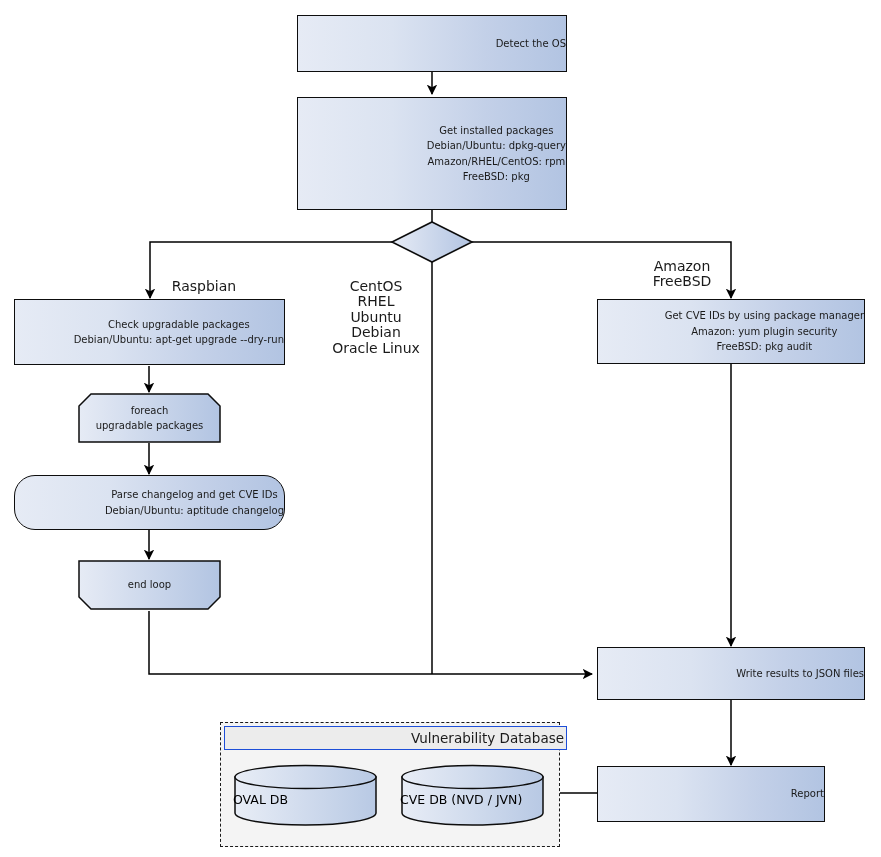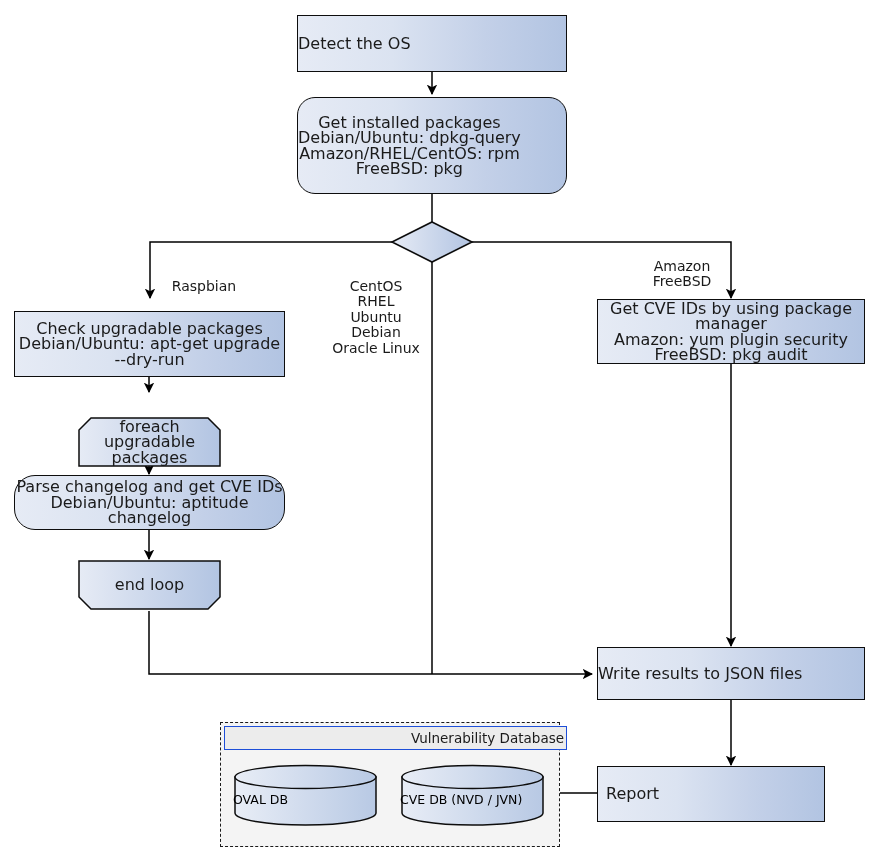--- a/index.html
+++ b/index.html
@@ -23,24 +23,24 @@
     top: 0;
     width: 881px;
     height: 857px;
     pointer-events: none;
   }
   .node {
     position: absolute;
     box-sizing: border-box;
     display: flex;
     align-items: center;
-    justify-content: flex-start;
+    justify-content: flex-end;
     text-align: center;
     color: #1a1a1a;
-    font-size: 16px;
+    font-size: 10px;
     line-height: 15.5px;
     white-space: pre-line;
     border: 1.4px solid #0d0d0d;
     background: linear-gradient(to right, #e6ebf5 0%, #dbe3f1 35%, #c3d0e8 70%, #b2c4e2 100%);
   }
   .node.plain { border-radius: 0; }
 
   .loop-start {
     border: none;
     background: none;
@@ -147,21 +147,21 @@
       <path d="M 731,700 L 731,765" marker-end="url(#arrow)"></path>
 
       <path d="M 560,793 L 598,793"></path>
     </g>
   </svg>
 
   <div class="node plain" style="left:297px; top:15px; width:270px; height:57px;">
     <span>Detect the OS</span>
   </div>
 
-  <div class="node plain" style="left:297px; top:97px; width:270px; height:97px;border-radius:18px;">
+  <div class="node plain" style="left:297px; top:97px; width:270px; height:113px;">
     <span>Get installed packages
 Debian/Ubuntu: dpkg-query
 Amazon/RHEL/CentOS: rpm
 FreeBSD: pkg</span>
   </div>
 
   <div class="diamond" style="left:390px; top:220px; width:84px; height:44px;">
     <svg width="84" height="44" viewBox="0 0 84 44">
       <defs>
         <linearGradient id="gradDia" x1="0" y1="0" x2="1" y2="0">
@@ -182,26 +182,26 @@
 RHEL
 Ubuntu
 Debian
 Oracle Linux</span>
   </div>
   <div class="branch-label" style="left:632px; top:243px; width:100px;">
     <span>Amazon
 FreeBSD</span>
   </div>
 
-  <div class="node plain" style="left:14px; top:311px; width:271px; height:66px;">
+  <div class="node plain" style="left:14px; top:299px; width:271px; height:66px;">
     <span>Check upgradable packages
 Debian/Ubuntu: apt-get upgrade --dry-run</span>
   </div>
 
-  <div class="node loop-start" style="left:78px; top:393px; width:143px; height:50px;margin-top:24px;">
+  <div class="node loop-start" style="left:78px; top:393px; width:143px; height:50px;">
     <svg class="shp" width="143" height="50" viewBox="0 0 143 50" preserveAspectRatio="none">
       <defs>
         <linearGradient id="gradLoop1" x1="0" y1="0" x2="1" y2="0">
           <stop offset="0%" stop-color="#e6ebf5"></stop>
           <stop offset="100%" stop-color="#b2c4e2"></stop>
         </linearGradient>
       </defs>
       <path d="M 1,49 L 1,13 L 13,1 L 130,1 L 142,13 L 142,49 Z" fill="url(#gradLoop1)" stroke="#0d0d0d" stroke-width="1.5"></path>
     </svg>
     <span class="txt">foreach

